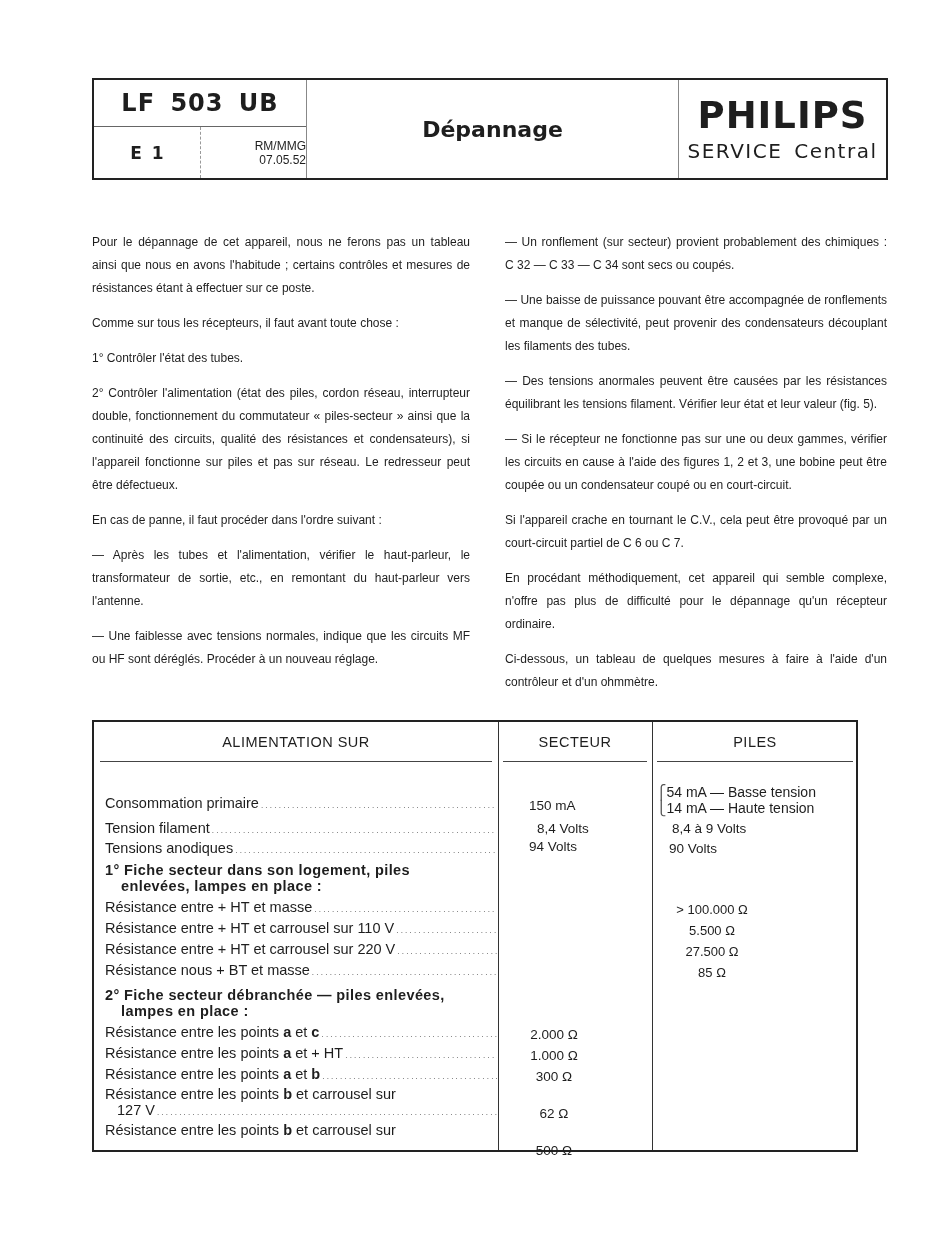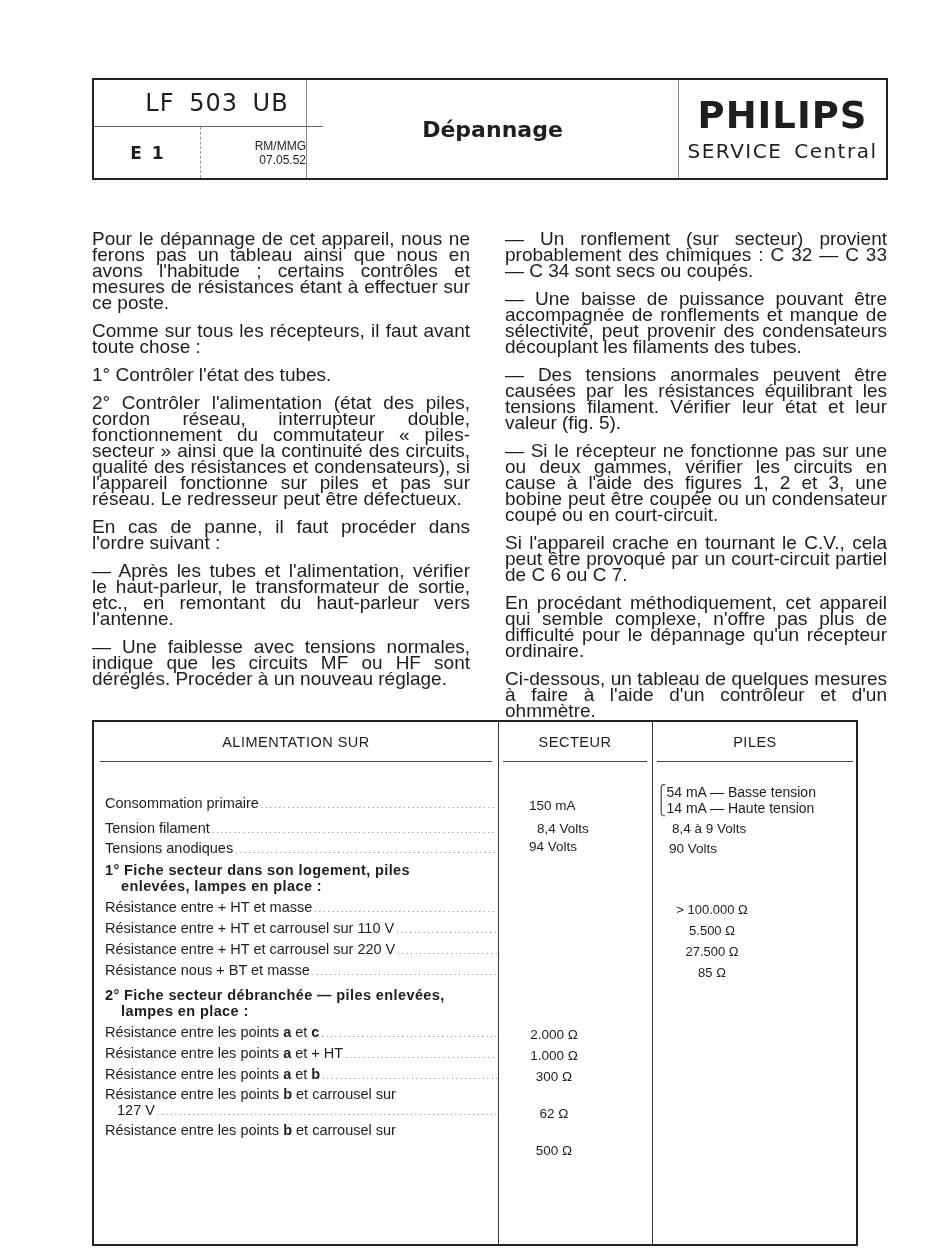--- a/index.html
+++ b/index.html
@@ -1,36 +1,36 @@
 <!DOCTYPE html>
 <html><head>
 <meta charset="utf-8">
 <style>
   html, body { margin: 0; padding: 0; background: #ffffff; }
   body { width: 942px; height: 1250px; position: relative; overflow: hidden; color: #1e1e1e; font-family: "Liberation Sans", sans-serif; }
 
   
   .hdr { position: absolute; left: 92px; top: 78px; width: 796px; height: 102px; border-top: 2px solid #222; border-bottom: 2px solid #222; border-left: 2px solid #222; border-right: 2px solid #222; box-sizing: border-box; }
   .hdr-left { position: absolute; left: 0; top: 0; width: 212px; height: 100%; border-right: 1px solid #888; }
-  .hdr-model { position: absolute; left: 0; top: 0; width: 100%; height: 46px; border-bottom: 1px solid #666; display: flex; align-items: center; justify-content: center; font-family: "DejaVu Sans", sans-serif; font-weight: normal; font-size: 24px; letter-spacing: 1px; word-spacing: 6px; padding-left: 17px; }
+  .hdr-model { position: absolute; left: 0; top: 0; width: 100%; height: 46px; border-bottom: 1px solid #666; display: flex; align-items: center; justify-content: center; font-family: "DejaVu Sans", sans-serif; font-weight: bold; font-size: 24px; letter-spacing: 1px; word-spacing: 6px; }
   .hdr-sheet { position: absolute; left: 0; top: 47px; width: 106px; height: 51px; border-right: 1px dashed #999; display: flex; align-items: center; justify-content: center; font-family: "DejaVu Sans", sans-serif; font-weight: bold; font-size: 17px; word-spacing: 4px; }
   .hdr-ref { position: absolute; left: 107px; top: 47px; width: 105px; height: 51px; display: flex; flex-direction: column; align-items: flex-end; justify-content: center; font-size: 12px; line-height: 14px; }
   .hdr-center { position: absolute; left: 213px; top: 0; width: 371px; height: 100%; border-right: 1px solid #888; display: flex; align-items: center; justify-content: center; font-family: "DejaVu Sans", sans-serif; font-weight: bold; font-size: 22px; }
   .hdr-right { position: absolute; left: 585px; top: 0; width: 207px; height: 100%; display: flex; flex-direction: column; align-items: center; justify-content: center; }
   .brand { font-family: "DejaVu Sans", sans-serif; font-weight: bold; font-size: 37px; letter-spacing: 1px; line-height: 42px; }
   .brand-sub { font-family: "DejaVu Sans", sans-serif; font-size: 20px; letter-spacing: 1.5px; word-spacing: 4px; margin-top: 2px; }
 
   
-  .col { position: absolute; top: 231px; font-size: 19px; line-height: 16px; text-align: justify; }
+  .col { position: absolute; top: 231px; font-size: 12px; line-height: 23px; text-align: justify; }
   .col-left { left: 92px; width: 378px; }
   .col-right { left: 505px; width: 382px; }
   .col p { margin: 0 0 12px 0; }
 
   
-  .tbl { position: absolute; left: 92px; top: 720px; width: 766px; height: 526px; border: 2px solid #222; box-sizing: border-box; }
+  .tbl { position: absolute; left: 92px; top: 720px; width: 766px; height: 432px; border: 2px solid #222; box-sizing: border-box; }
   .vline { position: absolute; top: 0; bottom: 0; width: 0; border-left: 1.5px solid #333; }
   .vline.v1 { left: 404px; }
   .vline.v2 { left: 558px; }
   .th { position: absolute; top: 0; height: 40px; display: flex; align-items: center; justify-content: center; font-size: 14.5px; letter-spacing: 0.5px; border-bottom: 1.5px solid #444; box-sizing: border-box; }
   .th.c1 { left: 6px; width: 392px; }
   .th.c2 { left: 409px; width: 144px; }
   .th.c3 { left: 563px; width: 196px; }
 
   .rows { position: absolute; left: 11px; top: 0; width: 392px; font-size: 14.5px; line-height: 18px; }
   .row { position: absolute; left: 0; width: 392px; white-space: nowrap; overflow: hidden; }

